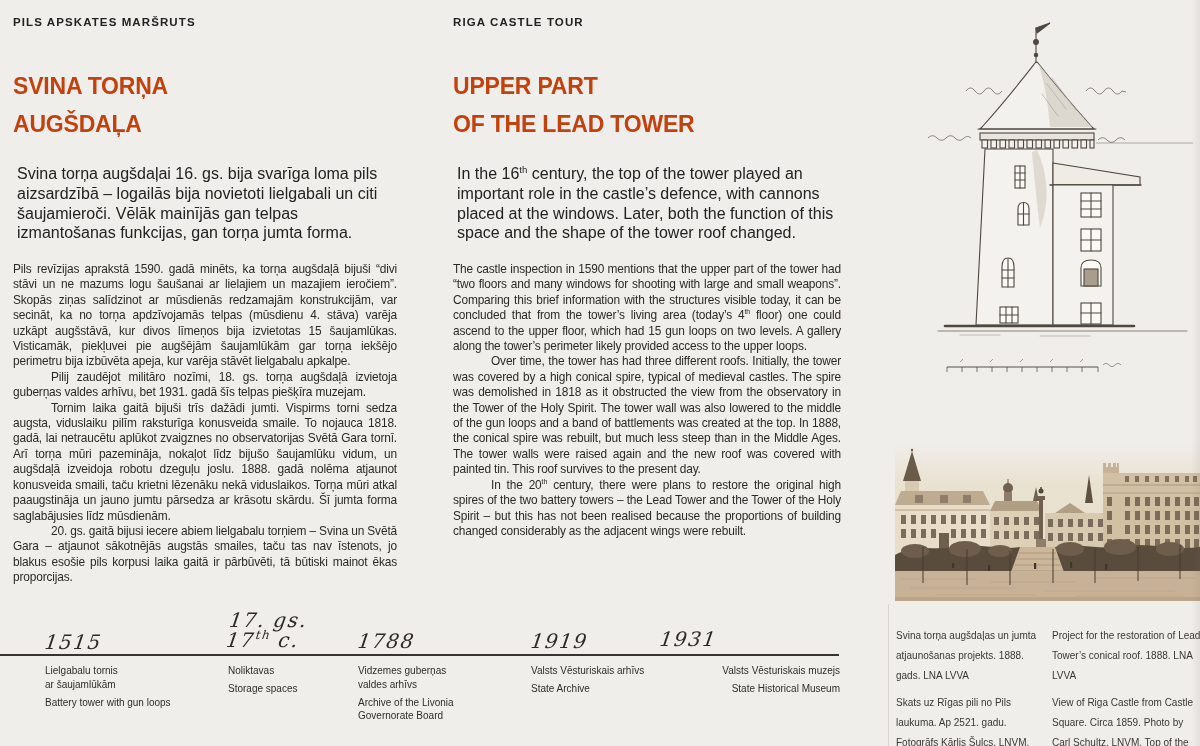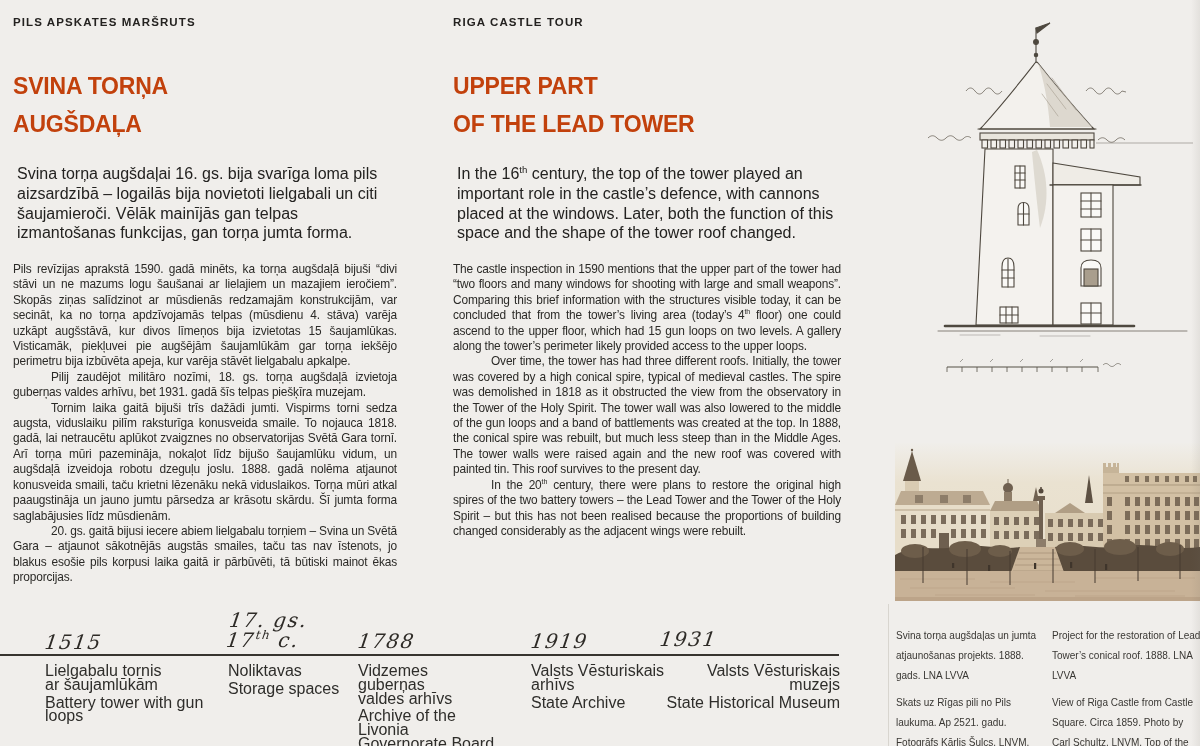--- a/index.html
+++ b/index.html
@@ -21,21 +21,21 @@
   .bodytext p:first-child{text-indent:0;}
   sup{font-size:0.6em;vertical-align:super;line-height:0;}
 
   
   .tl-line{position:absolute;left:0;top:654px;width:839px;height:2px;background:#37342f;}
   .tl-date-item{
     position:absolute;font-family:"DejaVu Serif",serif;font-style:italic;
     font-size:20px;letter-spacing:1.5px;color:#2e2b27;transform:skewX(-8deg);
   }
   .tl-date-item.two div{line-height:20px;}
-  .tl-label-item{position:absolute;top:664px;font-size:16px;line-height:13.8px;color:#2e2d2a;}
+  .tl-label-item{position:absolute;top:664px;font-size:10px;line-height:13.8px;color:#2e2d2a;}
   .tl-label-item .tl-en{margin-top:4px;}
 
   
   figure{margin:0;padding:0;}
   .fig-drawing{position:absolute;left:890px;top:6px;width:310px;height:375px;}
   .fig-photo{position:absolute;left:895px;top:443px;width:305px;height:158px;}
   .fig-drawing svg,.fig-photo svg{display:block;width:100%;height:100%;}
 
   .cap{position:absolute;top:626px;font-size:10px;line-height:20px;color:#393733;}
   .cap-a{left:896px;width:150px;}

